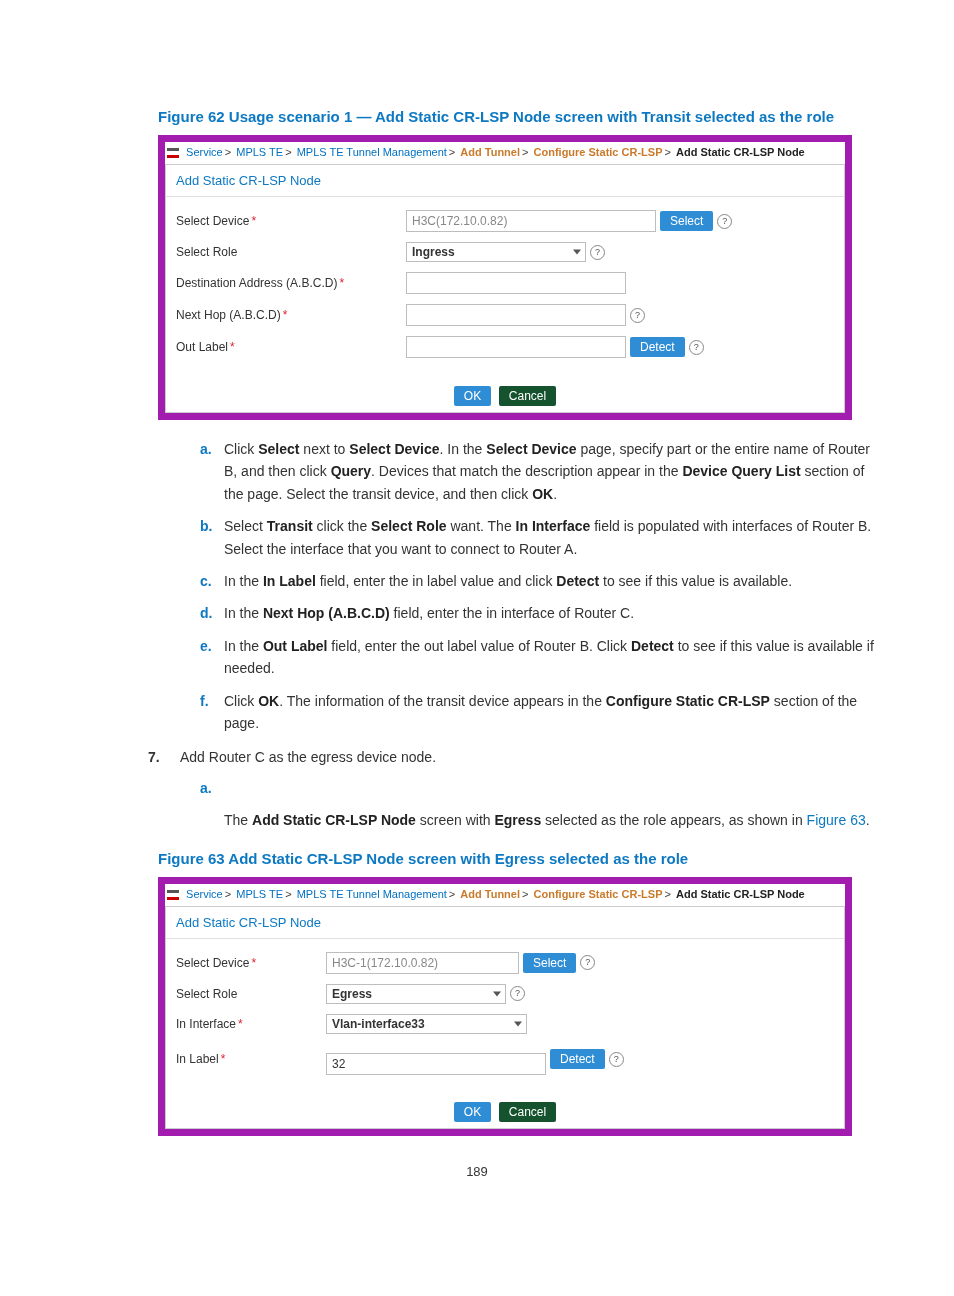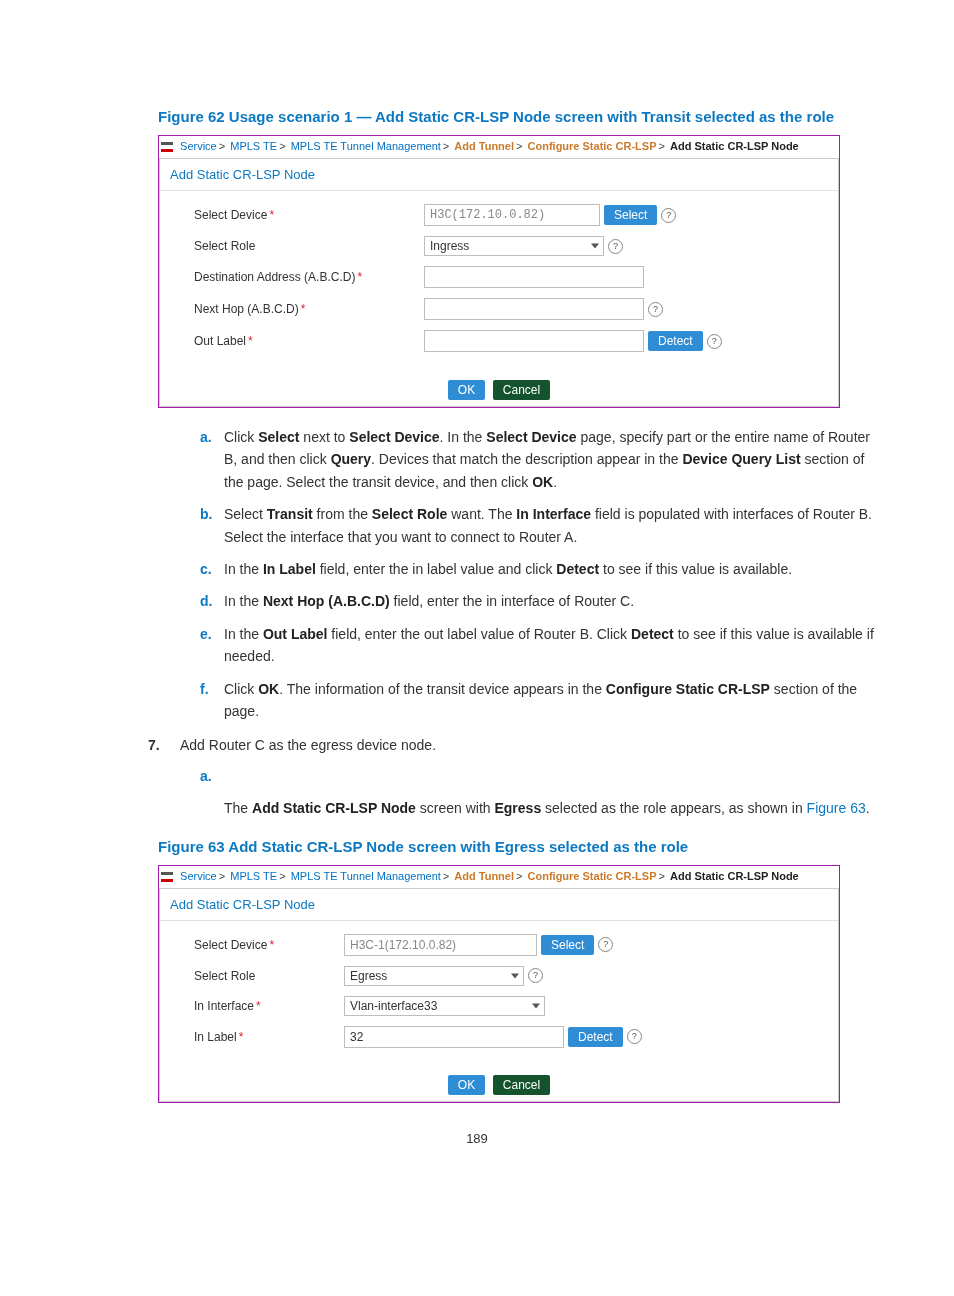--- a/index.html
+++ b/index.html
@@ -17,21 +17,21 @@
     box-sizing: border-box;
   }
   .figure-caption {
     color: #0d79c2;
     font-weight: bold;
     font-size: 15px;
     margin: 18px 0 10px 78px;
   }
   .screenshot {
     margin: 8px 0 8px 78px;
-    border: 1px solid #a21caf;
+    border: 7px solid #a21caf;
   }
   .breadcrumb {
     font-size: 11px;
     padding: 4px 2px 6px 2px;
     color: #333;
   }
   .bc-link { color: #0070c0; }
   .bc-sep { color: #444; margin: 0 2px; }
   .bc-orange { color: #c97a2b; font-weight: bold; }
   .bc-dkorange { color: #c97a2b; font-weight: bold; }
@@ -60,45 +60,45 @@
   .row {
     display: flex;
     align-items: center;
     padding: 5px 0;
     font-size: 12px;
   }
   .row .lbl {
     width: 230px;
     flex: 0 0 230px;
     color: #333;
-    margin-left: 24px;
   }
   .row.narrow .lbl {
     width: 150px;
     flex: 0 0 150px;
   }
   .req { color: #d23; margin-left: 2px; }
   .textinput {
     border: 1px solid #bdbdbd;
     background: #fff;
     color: #888;
     font-size: 12px;
     padding: 3px 5px;
     box-sizing: border-box;
   }
-  .textinput.live { color: #333; }
+  .textinput.live { color: #333; margin-top: 9px; }
   .selectbox {
     border: 1px solid #bdbdbd;
     background: #fff;
     color: #333;
     font-size: 12px;
     padding: 2px 18px 2px 5px;
     box-sizing: border-box;
     position: relative;
     display: inline-block;
+    font-weight: bold;
   }
   .caret {
     position: absolute;
     right: 4px;
     top: 50%;
     transform: translateY(-50%);
     width: 0; height: 0;
     border-left: 4px solid transparent;
     border-right: 4px solid transparent;
     border-top: 5px solid #555;
@@ -187,21 +187,21 @@
       <span class="bc-link">MPLS TE Tunnel Management</span><span class="bc-sep">&gt;</span>
       <span class="bc-orange">Add Tunnel</span><span class="bc-sep">&gt;</span>
       <span class="bc-dkorange">Configure Static CR-LSP</span><span class="bc-sep">&gt;</span>
       <span class="bc-strong">Add Static CR-LSP Node</span>
     </div>
     <div class="panel">
       <div class="panel-title">Add Static CR-LSP Node</div>
       <div class="form-area">
         <div class="row">
           <div class="lbl"><span>Select Device</span><span class="req">*</span></div>
-          <span class="textinput" style="width:176px;font-family:Liberation Mono, monospace;">H3C(172.10.0.82)</span>
+          <span class="textinput" style="width:250px;">H3C(172.10.0.82)</span>
           <button class="btn">Select</button>
           <span class="help-icon">?</span>
         </div>
         <div class="row">
           <div class="lbl"><span>Select Role</span></div>
           <span class="selectbox" style="width:180px;"><span>Ingress</span><span class="caret"></span></span>
           <span class="help-icon">?</span>
         </div>
         <div class="row">
           <div class="lbl"><span>Destination Address (A.B.C.D)</span><span class="req">*</span></div>
@@ -226,21 +226,21 @@
     </div>
   </div>
 
   <div class="sublist">
     <div class="item">
       <div class="marker">a.</div>
       <div><span>Click </span><strong>Select</strong><span> next to </span><strong>Select Device</strong><span>. In the </span><strong>Select Device</strong><span> page, specify part or the entire name of Router B, and then click </span><strong>Query</strong><span>. Devices that match the description appear in the </span><strong>Device Query List</strong><span> section of the page. Select the transit device, and then click </span><strong>OK</strong><span>.</span></div>
     </div>
     <div class="item">
       <div class="marker">b.</div>
-      <div><span>Select </span><strong>Transit</strong><span> from the </span><strong>Select Role</strong><span> want. The </span><strong>In Interface</strong><span> field is populated with interfaces of Router B. Select the interface that you want to connect to Router A.</span></div>
+      <div><span>Select </span><strong>Transit</strong><span> click the </span><strong>Select Role</strong><span> want. The </span><strong>In Interface</strong><span> field is populated with interfaces of Router B. Select the interface that you want to connect to Router A.</span></div>
     </div>
     <div class="item">
       <div class="marker">c.</div>
       <div><span>In the </span><strong>In Label</strong><span> field, enter the in label value and click </span><strong>Detect</strong><span> to see if this value is available.</span></div>
     </div>
     <div class="item">
       <div class="marker">d.</div>
       <div><span>In the </span><strong>Next Hop (A.B.C.D)</strong><span> field, enter the in interface of Router C.</span></div>
     </div>
     <div class="item">

